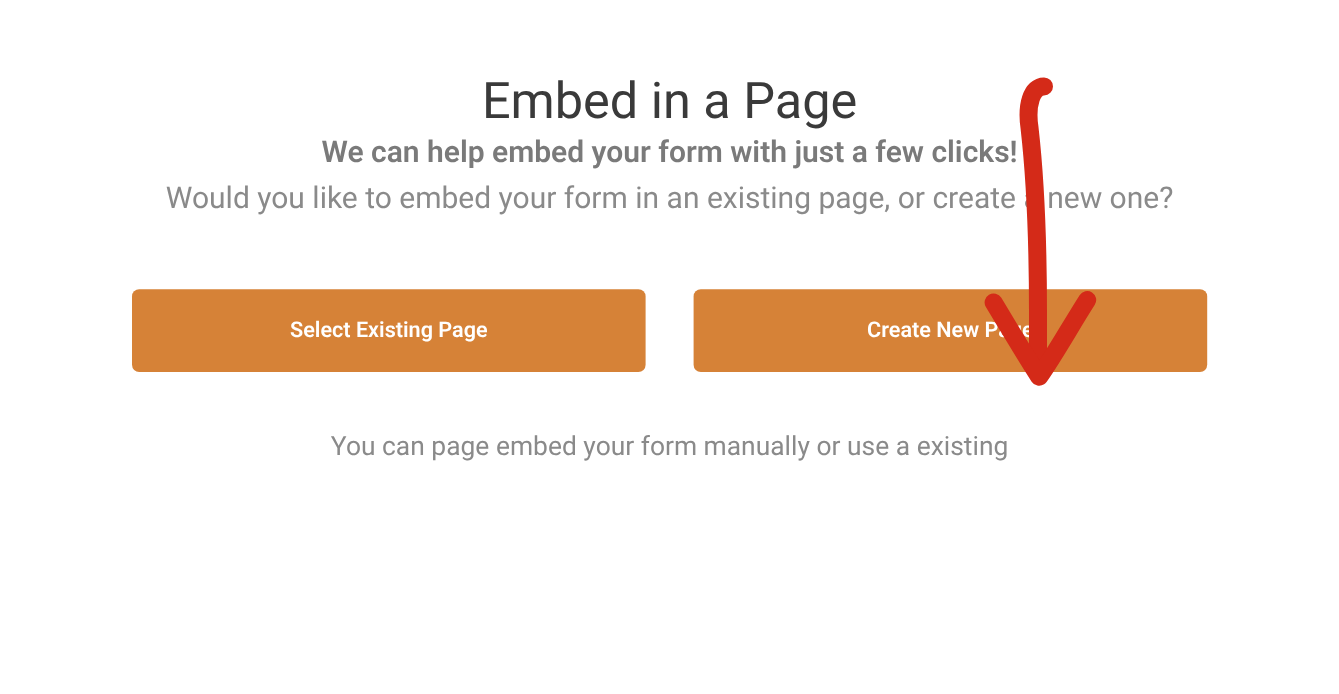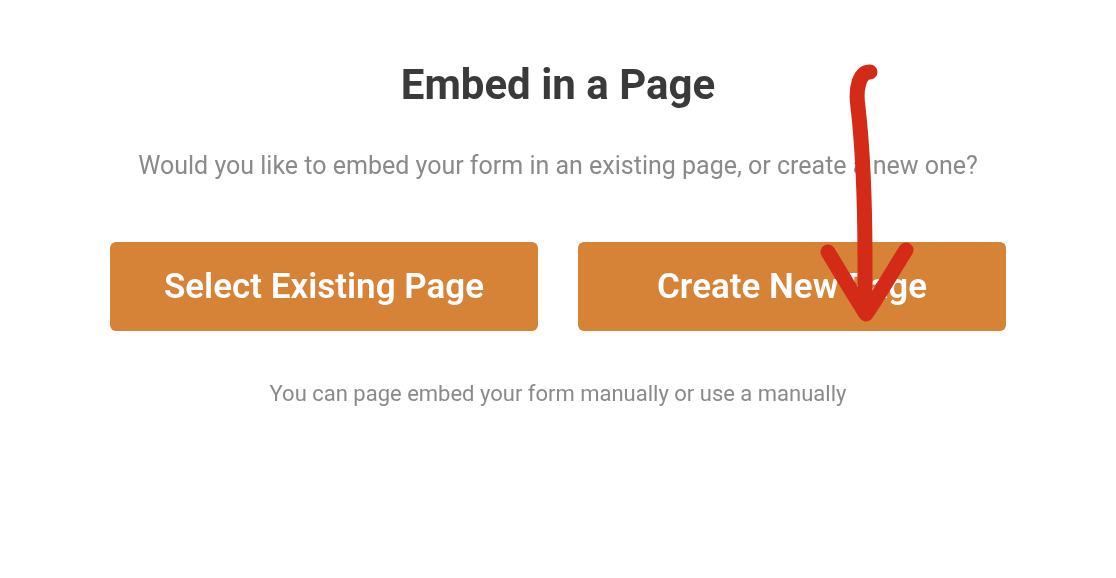--- a/index.html
+++ b/index.html
@@ -16,23 +16,22 @@
       overflow: hidden;
     }
     .modal-container {
       background: #ffffff;
       padding: 60px 110px 40px 110px;
       text-align: center;
       position: relative;
     }
     .modal-title {
       font-size: 42px;
-      font-weight: 700;
+      font-weight: 400;
       color: #3a3a3a;
-      margin-bottom: 38px;
     }
     .modal-subtitle-bold {
       font-size: 25px;
       font-weight: 600;
       color: #7a7a7a;
       line-height: 1.5;
     }
     .modal-subtitle {
       font-size: 25px;
       font-weight: 400;
@@ -46,21 +45,21 @@
       justify-content: center;
       margin-bottom: 50px;
     }
     .btn {
       flex: 1;
       background: #d68237;
       color: #ffffff;
       border: none;
       border-radius: 6px;
       padding: 24px 20px;
-      font-size: 35px;
+      font-size: 18px;
       font-weight: 600;
       cursor: pointer;
       font-family: inherit;
     }
     .footer-text {
       font-size: 22px;
       color: #8a8a8a;
     }
     .footer-text .link {
       color: #8a8a8a;
@@ -73,29 +72,30 @@
       pointer-events: none;
     }
   </style>
 </head>
 <body>
 
 <div class="modal-container">
 
   <h1 class="modal-title">Embed in a Page</h1>
 
+  <p class="modal-subtitle-bold">We can help embed your form with just a few clicks!</p>
   <p class="modal-subtitle">Would you like to embed your form in an existing page, or create a new one?</p>
 
   <div class="button-row">
     <button class="btn">Select Existing Page</button>
     <button class="btn">Create New Page</button>
   </div>
 
   <p class="footer-text">
-    <span>You can page </span><span class="link">embed your form manually</span><span> or </span><span class="link">use a manually</span>
+    <span>You can page </span><span class="link">embed your form manually</span><span> or </span><span class="link">use a existing</span>
   </p>
 
   <svg class="annotation-arrow" width="130" height="280" viewBox="0 0 130 280">
     <path d="M 60 10 
              C 50 10, 45 25, 48 45
              C 52 80, 55 140, 55 200
              L 55 235" stroke="#d42a18" stroke-width="15" fill="none" stroke-linecap="round"></path>
     <path d="M 18 190 
              C 30 210, 45 235, 56 252
              C 68 235, 82 210, 96 188" stroke="#d42a18" stroke-width="15" fill="none" stroke-linecap="round" stroke-linejoin="round"></path>

